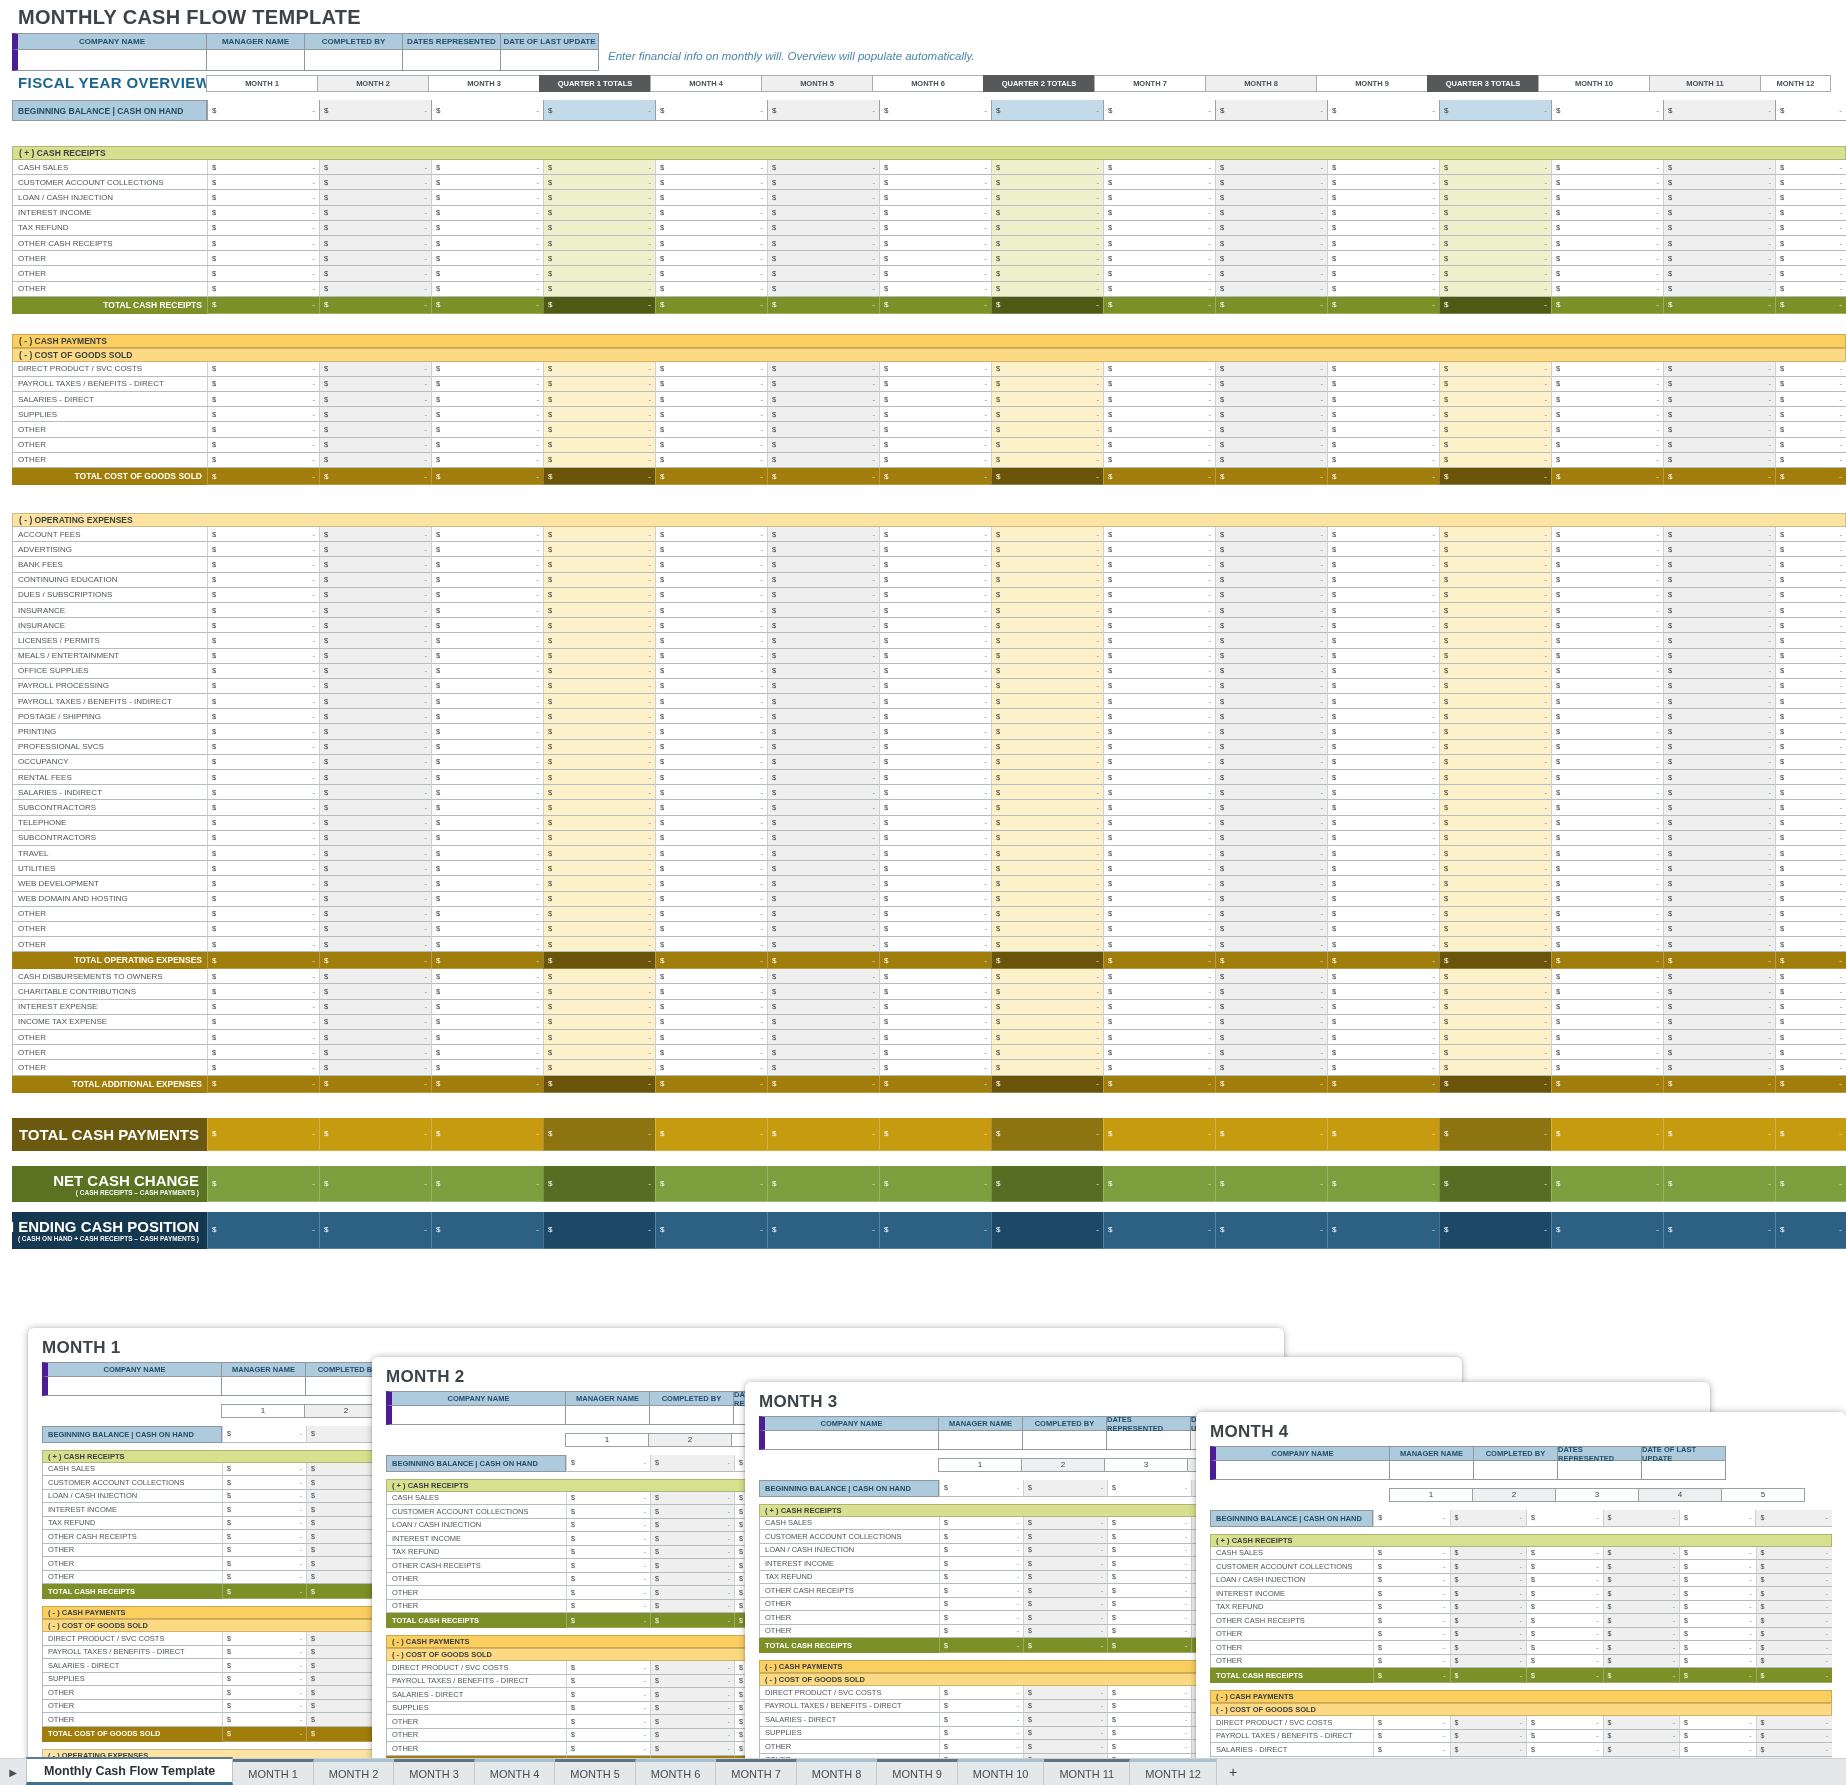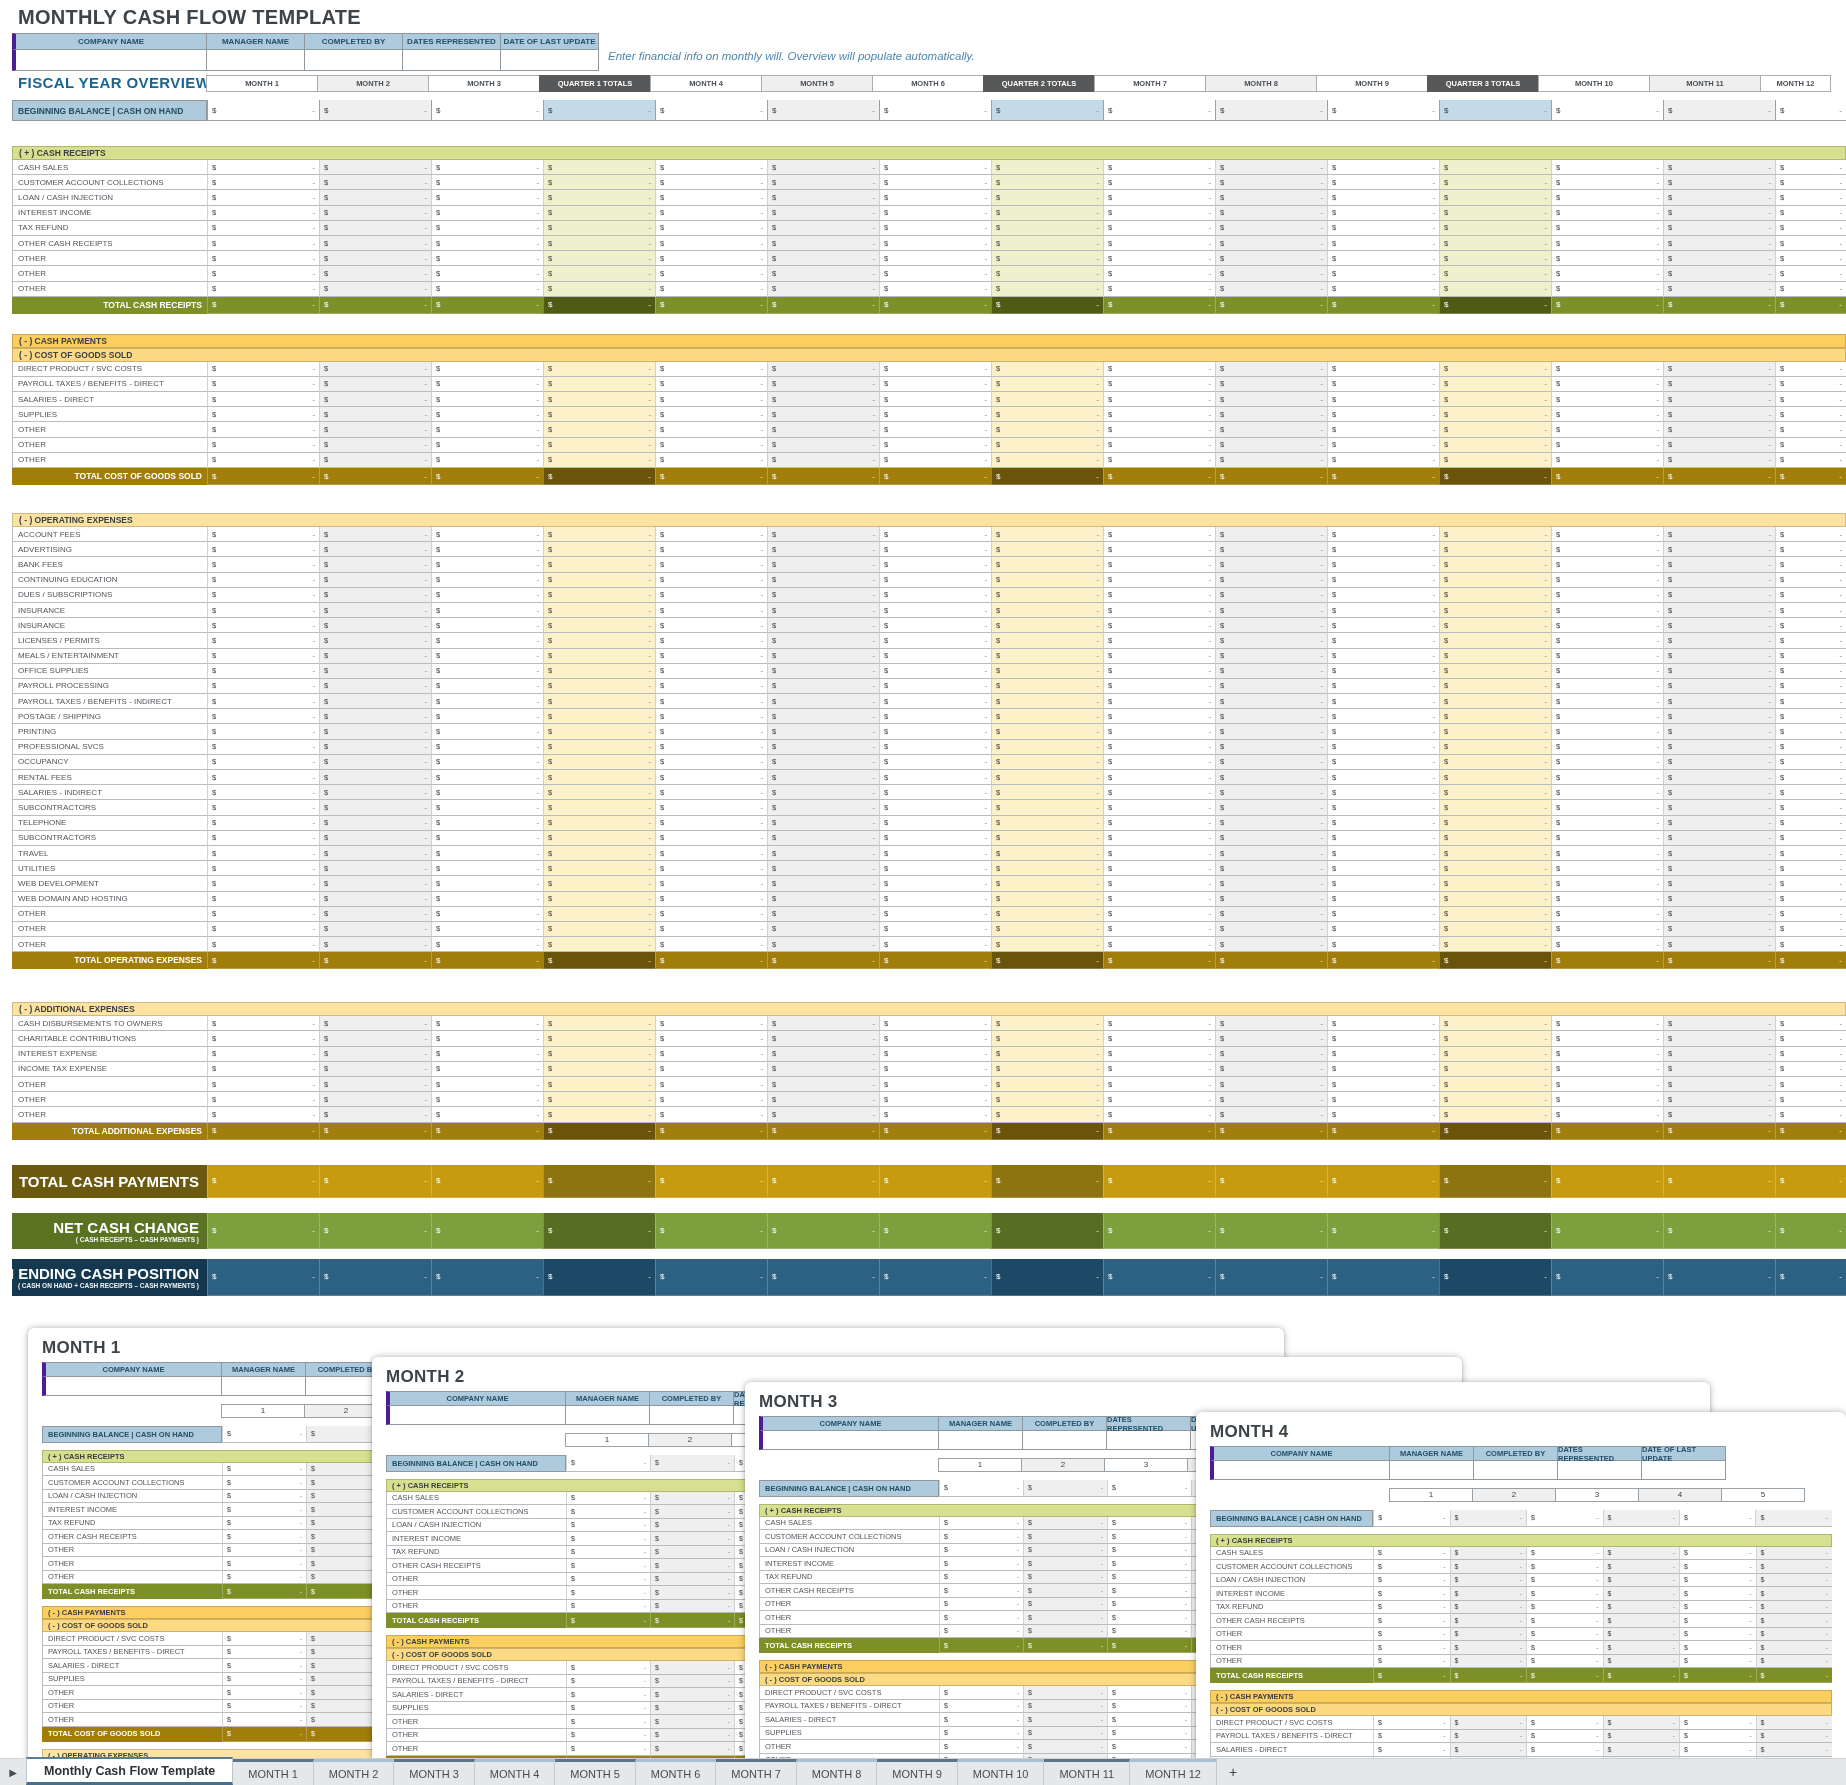--- a/index.html
+++ b/index.html
@@ -7,21 +7,21 @@
   :root{
     --gb:#b7bcc0;
   }
   
   #title{position:absolute;left:18px;top:6px;font-size:20px;font-weight:bold;color:#3d4449;letter-spacing:.3px;}
   #info{position:absolute;left:12px;top:33px;}
   .itr{display:flex;}
   .ic{box-sizing:border-box;border:1px solid #8f989e;border-left:none;height:17px;
       display:flex;align-items:center;justify-content:center;font-size:8px;font-weight:bold;color:#24506a;
       background:var(--header-blue);}
-  .itr .ic:first-child{border-left:4px solid #4c1d95;}
+  .itr .ic:first-child{border-left:6px solid #4c1d95;}
   .itr.vals .ic{background:#fff;height:21px;border-top:none;}
   #note{position:absolute;left:608px;top:50px;font-style:italic;font-size:11.5px;color:#4e86ad;}
   #fyo{position:absolute;left:18px;top:74px;font-size:15px;font-weight:bold;color:#1b6690;letter-spacing:.4px;}
 
   
   #ovbody{position:absolute;left:12px;top:75px;width:1834px;}
   .r{display:flex;height:15.2px;}
   .lab{width:195px;box-sizing:border-box;display:flex;align-items:center;padding:0 5px;
        font-size:8px;color:#50555a;background:#fff;border-bottom:1px solid var(--gb);
        border-left:1px solid var(--gb);overflow:hidden;white-space:nowrap;}
@@ -3189,21 +3189,20 @@
       </div>
       <div class="c">
         <span class="cur">$</span>
         <span class="dash">-</span>
       </div>
       <div class="c">
         <span class="cur">$</span>
         <span class="dash">-</span>
       </div>
     </div>
-    <div class="shdr sh-amber3" style="margin-top: 33px;">( - )  ADDITIONAL EXPENSES</div>
     <div class="r">
       <div class="lab">CASH DISBURSEMENTS TO OWNERS</div>
       <div class="c">
         <span class="cur">$</span>
         <span class="dash">-</span>
       </div>
       <div class="c a">
         <span class="cur">$</span>
         <span class="dash">-</span>
       </div>

